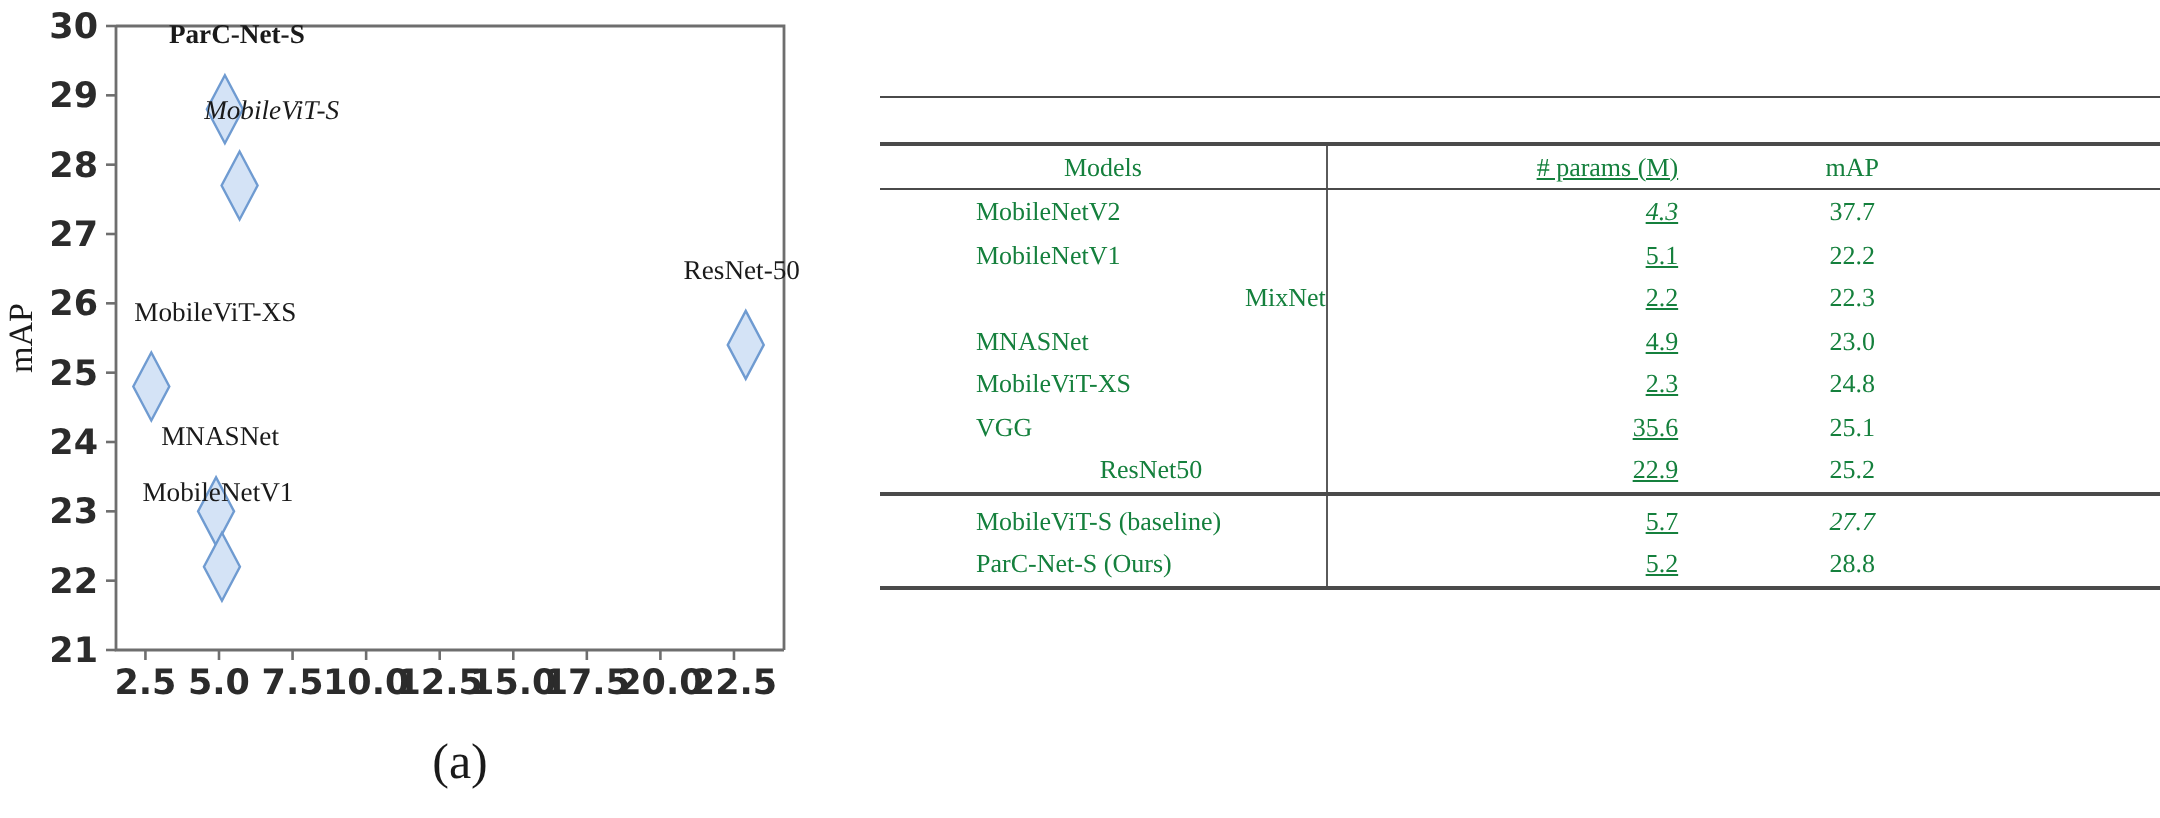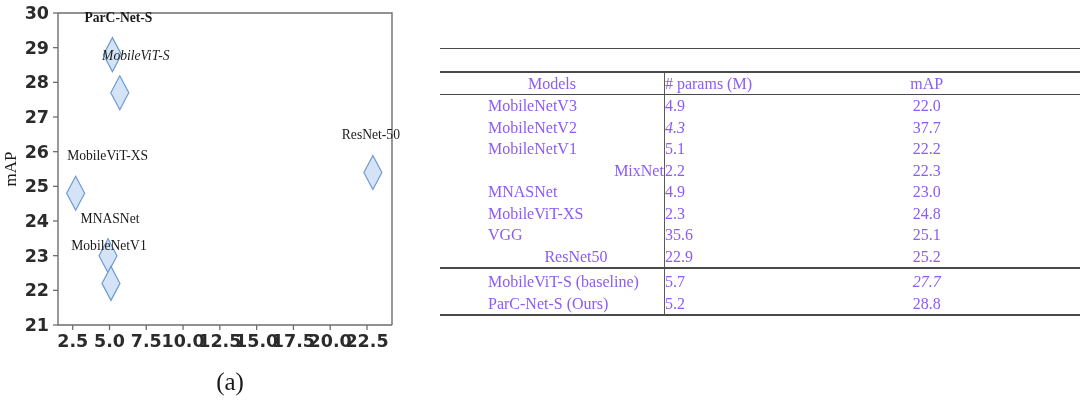--- a/index.html
+++ b/index.html
@@ -83,32 +83,32 @@
     width: 640px;
     height: 409px;
   }
   table.results {
     position: absolute;
     left: 0px;
     top: 48px;
     width: 640px;
     border-collapse: collapse;
     font-family: "Liberation Serif", serif;
-    font-size: 16px;
-    color: #8b5cf6;
+    font-size: 13px;
+    color: #15803d;
   }
   table.results td, table.results th {
     padding: 0;
     margin: 0;
     line-height: 21.5px;
     height: 21.5px;
     font-weight: normal;
   }
   .col-model  { width: 186px; text-align: center; }
-  .col-params { width: 190px; text-align: left; }
+  .col-params { width: 190px; text-align: right; text-decoration: underline; }
   .col-map    { width: 190px; text-align: center; }
   .col-pad    { width: 74px;  }
 
   
   td.col-model, th.col-model {
     border-right: 1.3px solid #5a5a5a;
   }
   
   tr.rule-top td { border-top: 1.4px solid #4a4a4a; }
   tr.head td {
@@ -193,26 +193,20 @@
           <td class="col-map"></td>
           <td class="col-pad"></td>
         </tr>
         <tr class="head">
           <td class="col-model">Models</td>
           <td class="col-params"># params (M)</td>
           <td class="col-map">mAP</td>
           <td class="col-pad"></td>
         </tr>
         <tr>
-          <td class="col-model" style="text-align: left; padding-left: 48px;">MobileNetV3</td>
-          <td class="col-params ">4.9</td>
-          <td class="col-map ">22.0</td>
-          <td class="col-pad"></td>
-        </tr>
-        <tr>
           <td class="col-model" style="text-align: left; padding-left: 48px;">MobileNetV2</td>
           <td class="col-params cell-italic">4.3</td>
           <td class="col-map ">37.7</td>
           <td class="col-pad"></td>
         </tr>
         <tr>
           <td class="col-model" style="text-align: left; padding-left: 48px;">MobileNetV1</td>
           <td class="col-params ">5.1</td>
           <td class="col-map ">22.2</td>
           <td class="col-pad"></td>

